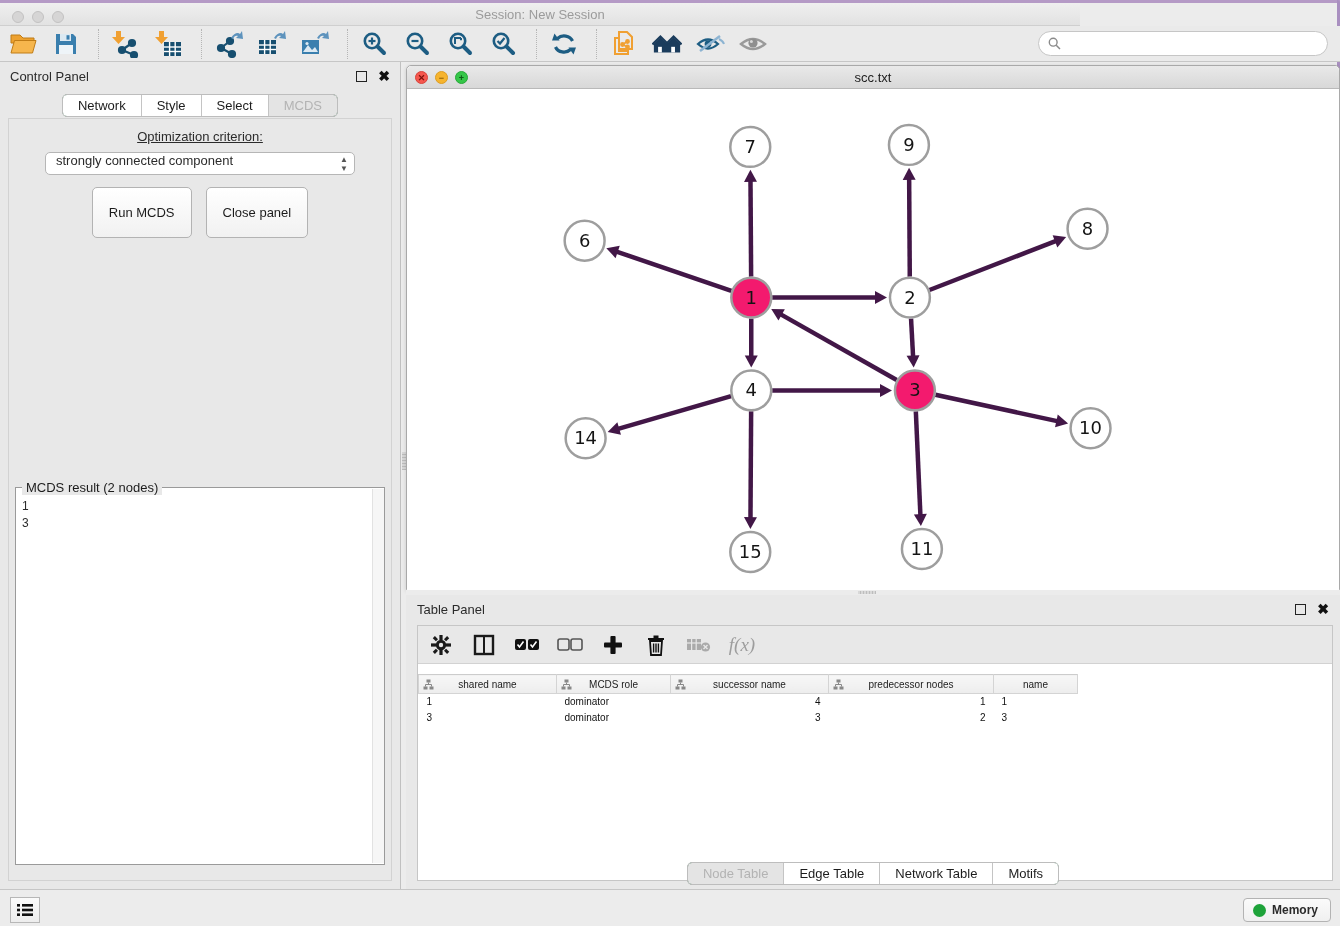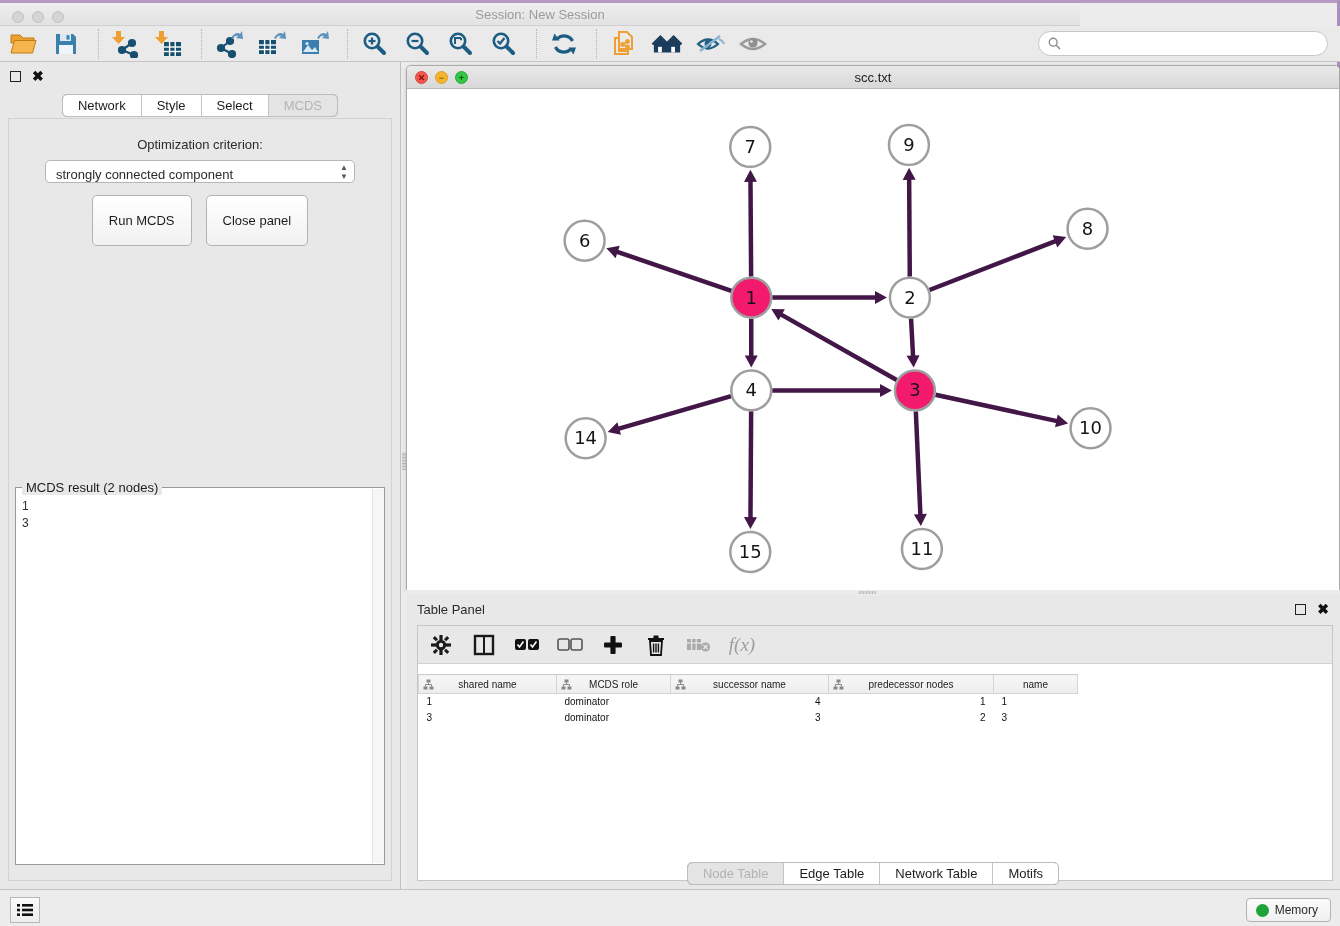--- a/index.html
+++ b/index.html
@@ -43,24 +43,24 @@
   .close-x { font-size:14px; font-weight:bold; color:#111; cursor:pointer; line-height:1; }
   .seg-tabs { display:flex; justify-content:center; margin-top:4px; }
   .seg { display:flex; border:1px solid #bdbdbd; border-radius:5px; overflow:hidden; background:#14532d; }
   .seg > div { padding:3px 15px; font-size:13px; border-right:1px solid #c4c4c4; background:#fff; color:#1c1c1c; cursor:pointer; white-space:nowrap; }
   .seg > div:last-child { border-right:none; }
   .seg > div.disabled-active { background:#e4e4e4; color:#b3b3b3; }
   .cp-content {
     position:absolute; left:8px; top:56px; width:384px; height:763px;
     border:1px solid #d2d2d2; background:#e8e8e8;
   }
-  .opt-label { text-align:center; margin-top:18px; font-size:13px; }
+  .opt-label { text-align:center; margin-top:10px; font-size:13px;text-decoration:underline; }
   .select-box {
     margin:8px auto 0 auto; width:310px; height:23px; background:#fff;
-    border:1px solid #b6b6b6; border-radius:5px; display:flex; align-items:flex-end;
+    border:1px solid #b6b6b6; border-radius:5px; display:flex; align-items:flex-start;
     padding-left:10px; font-size:13px; cursor:pointer; position:relative;
   }
   .select-box .chevrons { position:absolute; right:6px; top:2px; font-size:8px; line-height:9px; color:#555; text-align:center; }
   .btn-row { display:flex; justify-content:center; gap:14px; margin-top:12px; }
   .mac-btn {
     background:linear-gradient(#ffffff,#f1f1f1); border:1px solid #b3b3b3; border-radius:5px;
     font-size:13px; padding:17px 16px; color:#1c1c1c; cursor:pointer; font-family:"Liberation Sans",sans-serif;
   }
   .result-group {
     position:absolute; left:6px; top:368px; width:370px; height:378px;
@@ -112,21 +112,21 @@
   
   .statusbar { position:absolute; left:0; top:889px; width:1340px; height:37px; background:#ececec; border-top:1px solid #c6c6c6; }
   .list-btn {
     position:absolute; left:10px; top:7px; width:30px; height:26px;
     background:linear-gradient(#fbfbfb,#ededed); border:1px solid #b7b7b7;
     display:flex; align-items:center; justify-content:center; cursor:pointer;
   }
   .memory-btn {
     position:absolute; right:9px; top:8px; height:24px; padding:0 12px 0 9px;
     background:linear-gradient(#fbfbfb,#f0f0f0); border:1px solid #b3b3b3; border-radius:4px;
-    display:flex; align-items:center; gap:6px; font-size:12px; cursor:pointer;
+    display:flex; align-items:center; gap:6px; font-size:12px; cursor:pointer;font-weight:bold;
   }
   .green-dot { width:13px; height:13px; border-radius:50%; background:#1ea33a; }
 </style>
 </head>
 <body>
 
 <div class="purple-top"></div>
 <div class="purple-right"></div>
 <div class="blue-right-sliver"></div>
 
@@ -293,20 +293,21 @@
     <svg width="13" height="13" viewBox="0 0 13 13">
         <circle cx="5.2" cy="5.2" r="3.9" fill="none" stroke="#8a8a8a" stroke-width="1.4"></circle>
         <line x1="8.2" y1="8.2" x2="12" y2="12" stroke="#8a8a8a" stroke-width="1.5"></line>
       </svg>
     <input type="text" placeholder="" style="">
   </div>
 </div>
 
 <div class="control-panel">
   <div class="panel-titlebar">
+    <span class="pt-label">Control Panel</span>
     <span class="float-box"></span>
     <span class="close-x">✖</span>
   </div>
   <div class="seg-tabs">
     <div class="seg">
       <div>Network</div>
       <div>Style</div>
       <div>Select</div>
       <div class="disabled-active">MCDS</div>
     </div>

